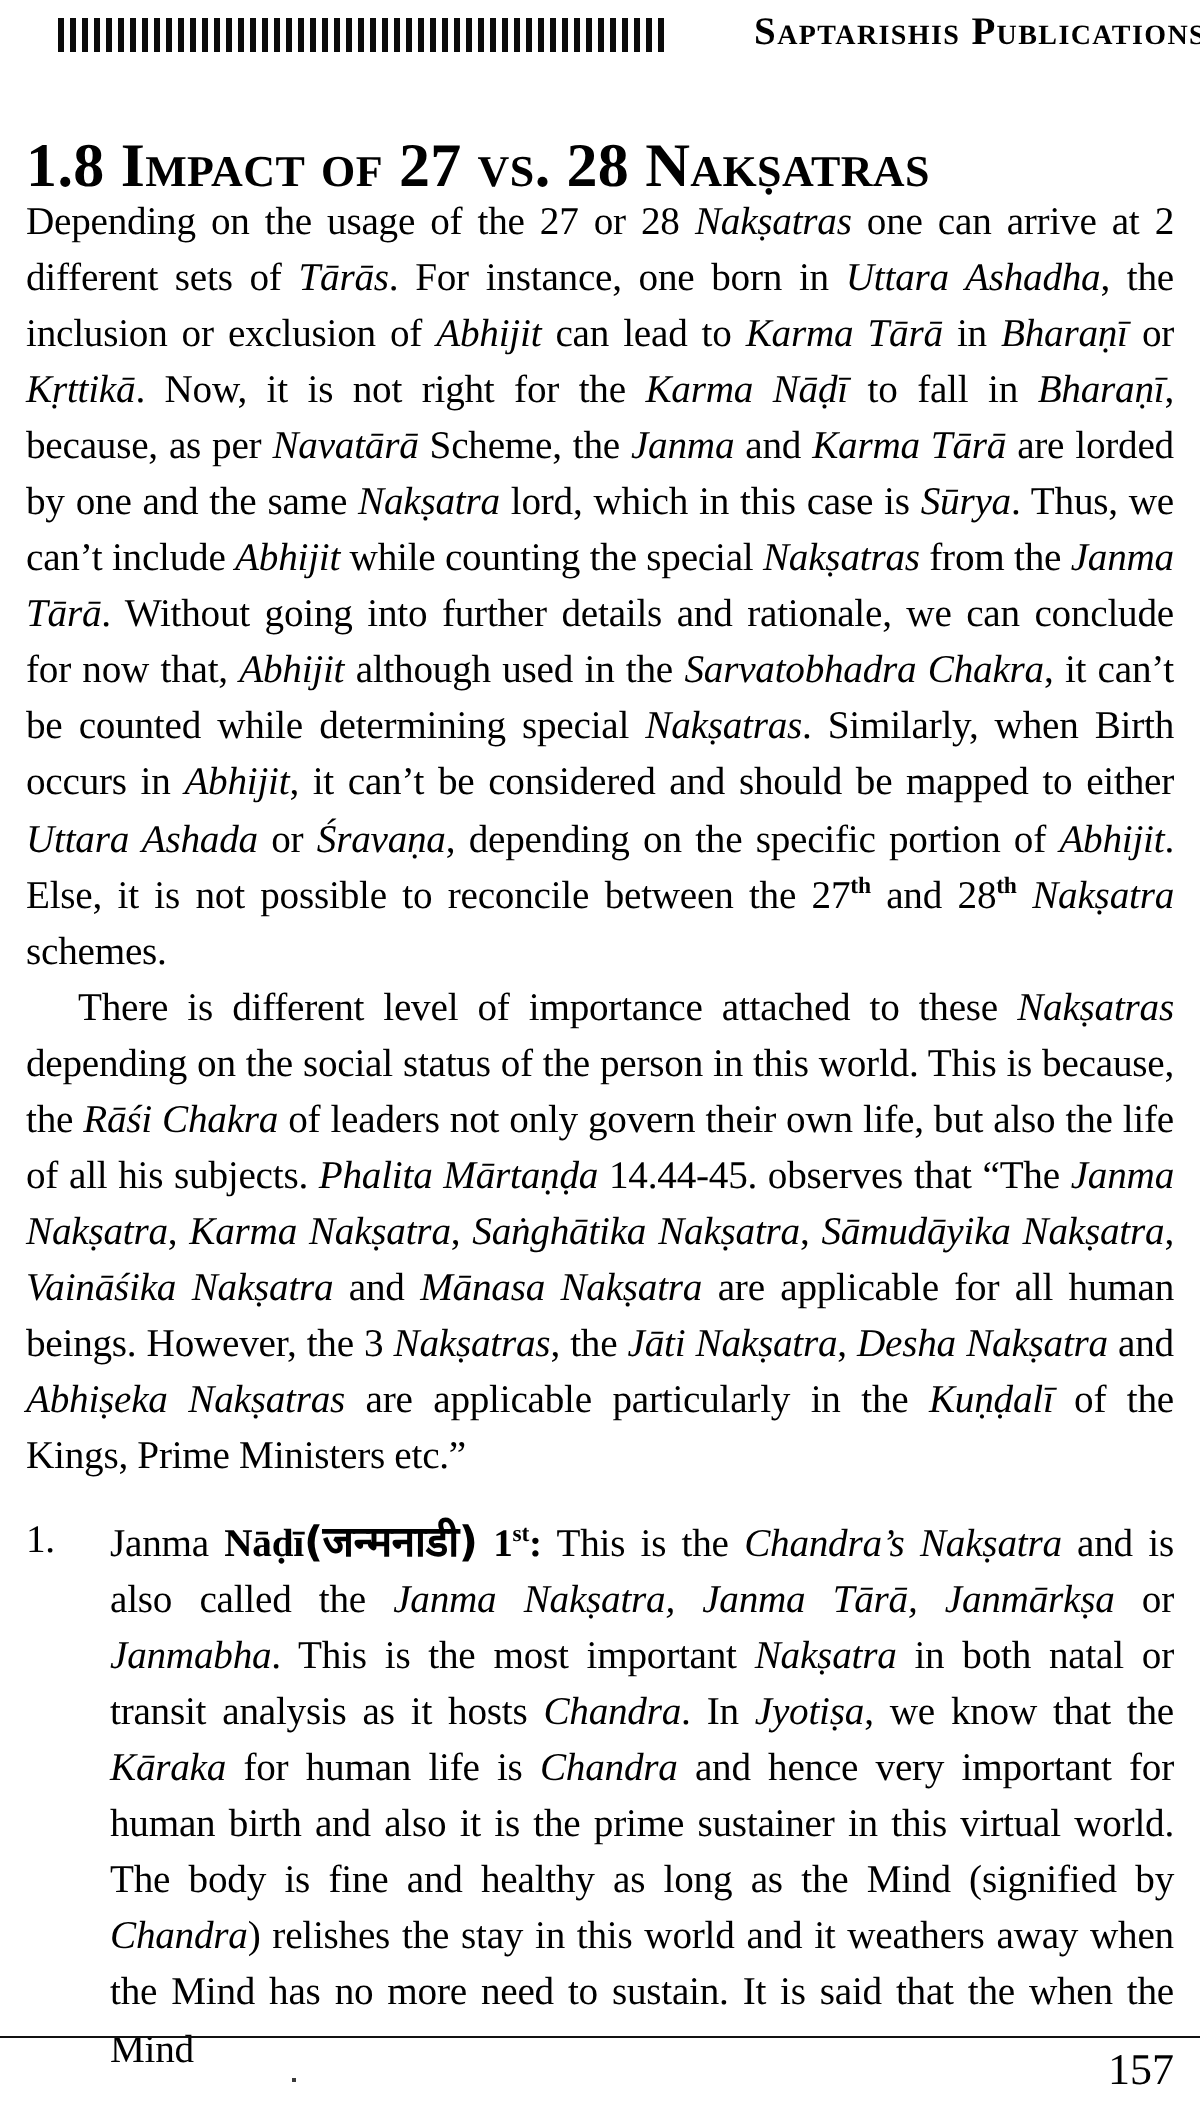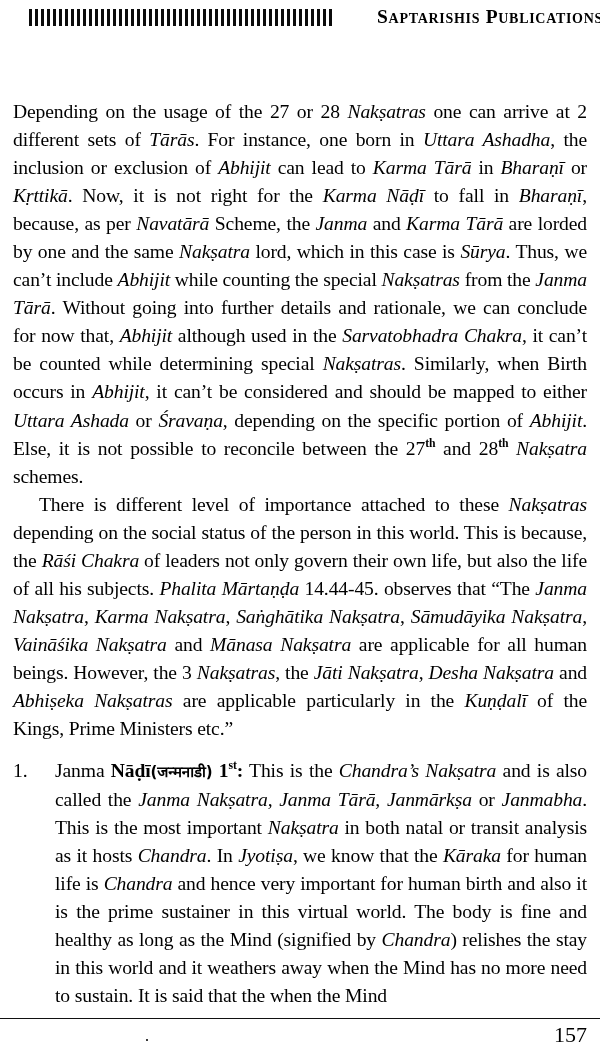--- a/index.html
+++ b/index.html
@@ -124,21 +124,21 @@
     left: 0;
     top: 0;
     width: 30px;
     text-align: left;
     font-size: 19.6px;
     line-height: 28.05px;
   }
   .deva {
     font-family: "DejaVu Sans", "Liberation Sans", sans-serif;
     font-weight: 700;
-    font-size: 15px;
+    font-size: 21px;
   }
   .bold { font-weight: 700; margin-top: 27px; }
 
   
   .foot-rule {
     position: absolute;
     left: 0;
     top: 1018px;
     width: 600px;
     height: 0;
@@ -165,20 +165,23 @@
 </head>
 <body>
 
 <div class="page">
 
   <div class="runhead">
     <div class="rule-bars"></div>
     <div class="runhead-title">Saptarishis Publications</div>
   </div>
 
+  <h1 class="heading">
+    <span class="num">1.8</span><span>&nbsp;</span><span>Impact of 27 vs. 28 Nakṣatras</span>
+  </h1>
 
   <div class="body">
 
     <p class="para">Depending on the usage of the 27 or 28 <i>Nakṣatras</i> one can arrive at 2 different sets of <i>Tārās</i>. For instance, one born in <i>Uttara Ashadha</i>, the inclusion or exclusion of <i>Abhijit</i> can lead to <i>Karma Tārā</i> in <i>Bharaṇī</i> or <i>Kṛttikā</i>. Now, it is not right for the <i>Karma Nāḍī</i> to fall in <i>Bharaṇī</i>, because, as per <i>Navatārā</i> Scheme, the <i>Janma</i> and <i>Karma Tārā</i> are lorded by one and the same <i>Nakṣatra</i> lord, which in this case is <i>Sūrya</i>. Thus, we can’t include <i>Abhijit</i> while counting the special <i>Nakṣatras</i> from the <i>Janma Tārā</i>. Without going into further details and rationale, we can conclude for now that, <i>Abhijit</i> although used in the <i>Sarvatobhadra Chakra</i>, it can’t be counted while determining special <i>Nakṣatras</i>. Similarly, when Birth occurs in <i>Abhijit</i>, it can’t be considered and should be mapped to either <i>Uttara Ashada</i> or <i>Śravaṇa</i>, depending on the specific portion of <i>Abhijit</i>. Else, it is not possible to reconcile between the 27<sup>th</sup> and 28<sup>th</sup> <i>Nakṣatra</i> schemes.</p>
 
     <p class="para indent">There is different level of importance attached to these <i>Nakṣatras</i> depending on the social status of the person in this world. This is because, the <i>Rāśi Chakra</i> of leaders not only govern their own life, but also the life of all his subjects. <i>Phalita Mārtaṇḍa</i> 14.44-45. observes that “The <i>Janma Nakṣatra</i>, <i>Karma Nakṣatra</i>, <i>Saṅghātika Nakṣatra</i>, <i>Sāmudāyika Nakṣatra</i>, <i>Vaināśika Nakṣatra</i> and <i>Mānasa Nakṣatra</i> are applicable for all human beings. However, the 3 <i>Nakṣatras</i>, the <i>Jāti Nakṣatra</i>, <i>Desha Nakṣatra</i> and <i>Abhiṣeka Nakṣatras</i> are applicable particularly in the <i>Kuṇḍalī</i> of the Kings, Prime Ministers etc.”</p>
 
     <ol class="numlist">
       <li>
         <span class="marker">1.</span>Janma <span class="bold">Nāḍī</span><span class="deva">(जन्मनाडी)</span> <span class="bold">1<sup>st</sup>:</span> This is the <i>Chandra’s Nakṣatra</i> and is also called the <i>Janma Nakṣatra, Janma Tārā, Janmārkṣa</i> or <i>Janmabha</i>. This is the most important <i>Nakṣatra</i> in both natal or transit analysis as it hosts <i>Chandra</i>. In <i>Jyotiṣa</i>, we know that the <i>Kāraka</i> for human life is <i>Chandra</i> and hence very important for human birth and also it is the prime sustainer in this virtual world. The body is fine and healthy as long as the Mind (signified by <i>Chandra</i>) relishes the stay in this world and it weathers away when the Mind has no more need to sustain. It is said that the when the Mind

